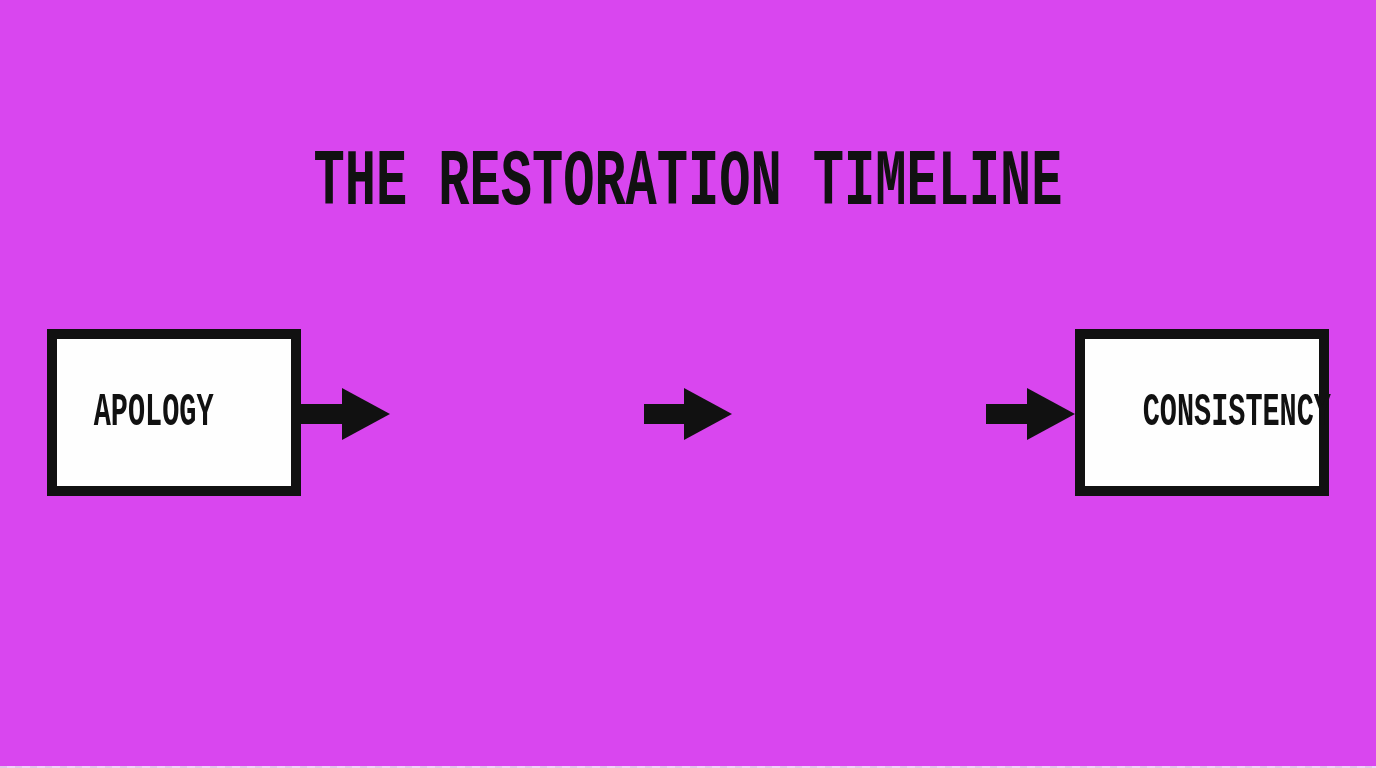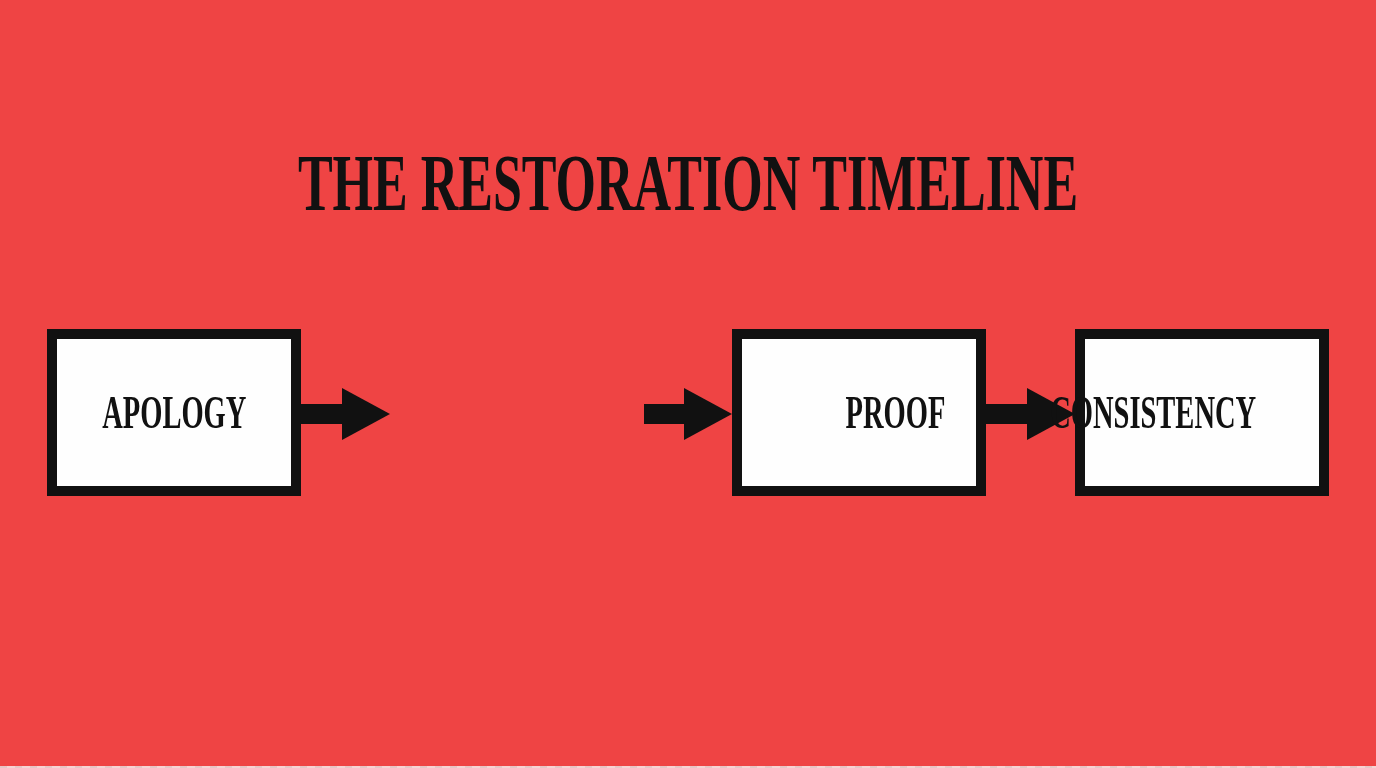--- a/index.html
+++ b/index.html
@@ -4,23 +4,23 @@
 <style>
   html, body {
     margin: 0;
     padding: 0;
     background: #ffffff;
   }
   #canvas {
     position: relative;
     width: 1376px;
     height: 768px;
-    background: #ef4444;
+    background: #d946ef;
     overflow: hidden;
-    font-family: Liberation Serif, serif;
+    font-family: Liberation Mono, monospace;
     color: #111111;
   }
 
   
   .diagram-title {
     position: absolute;
     top: 137px;
     left: 0;
     width: 100%;
     text-align: center;
@@ -38,21 +38,21 @@
   .step-box {
     position: absolute;
     top: 329px;
     width: 254px;
     height: 167px;
     box-sizing: border-box;
     border: 10px solid #111111;
     background: #fefefe;
     display: flex;
     align-items: center;
-    justify-content: flex-end;
+    justify-content: flex-start;
   }
   #box-1 { left: 47px; }
   #box-2 { left: 390px; }
   #box-3 { left: 732px; }
   #box-4 { left: 1075px; }
 
   .step-label {
     font-size: 46px;
     font-weight: bold;
     white-space: nowrap;
@@ -116,23 +116,20 @@
     <div class="shaft"></div>
     <div class="head"></div>
   </div>
 
 
   <div class="connector" id="conn-2">
     <div class="shaft"></div>
     <div class="head"></div>
   </div>
 
-  <div class="step-box" id="box-3">
-    <span class="step-label">PROOF</span>
-  </div>
 
   <div class="connector" id="conn-3">
     <div class="shaft"></div>
     <div class="head"></div>
   </div>
 
   <div class="step-box" id="box-4">
     <span class="step-label">CONSISTENCY</span>
   </div>
 

